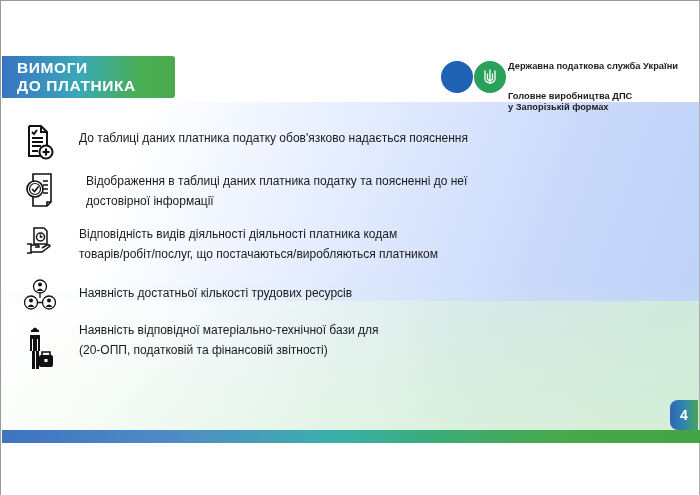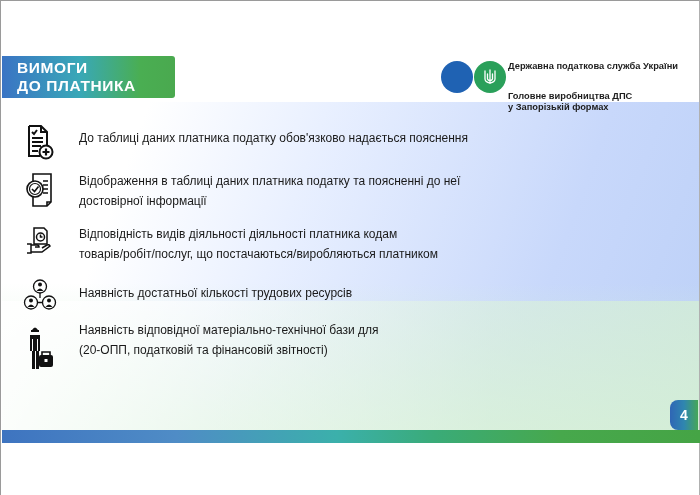--- a/index.html
+++ b/index.html
@@ -126,21 +126,21 @@
     <svg class="icon" style="top:0;width:30px;height:36px;" viewBox="0 0 30 36">
       <g fill="none" stroke="#111" stroke-width="1.6">
         <path d="M8 2 H26 V30 L22 34 H8 Z"></path>
         <path d="M22 34 V30 H26"></path>
         <path d="M18 9 H23 M18 13 H23 M18 17 H23 M18 21 H23"></path>
       </g>
       <circle cx="10" cy="17" r="8" fill="#fff" stroke="#111" stroke-width="1.6"></circle>
       <circle cx="10" cy="17" r="5.5" fill="none" stroke="#111" stroke-width="1.2"></circle>
       <path d="M7 17 L9.5 19.5 L13.5 14.5" fill="none" stroke="#111" stroke-width="1.6"></path>
     </svg>
-    <div class="text" style="top:0;">
+    <div class="text" style="top:0;margin-left:7px;">
       <span>Відображення в таблиці даних платника податку та поясненні до неї</span>
       <span>достовірної інформації</span>
     </div>
   </div>
 
   <div class="item" style="top:225px;">
     <svg class="icon" style="top:0;width:30px;height:30px;" viewBox="0 0 30 30">
       <g fill="none" stroke="#111" stroke-width="1.5">
         <path d="M9 2 H19 L22 5 V18 H9 Z"></path>
         <circle cx="15.5" cy="11" r="4"></circle>

